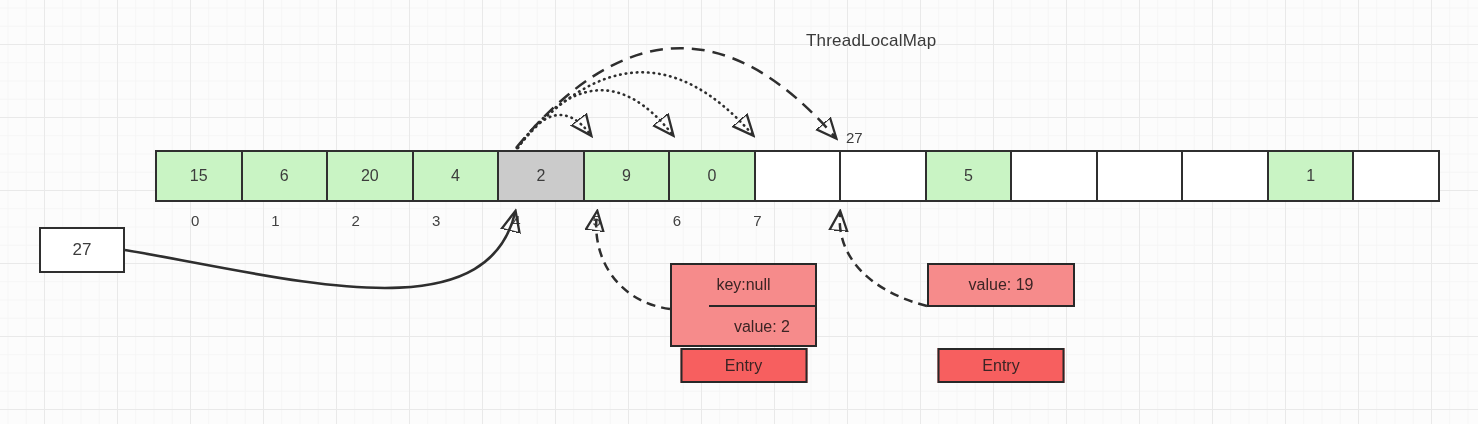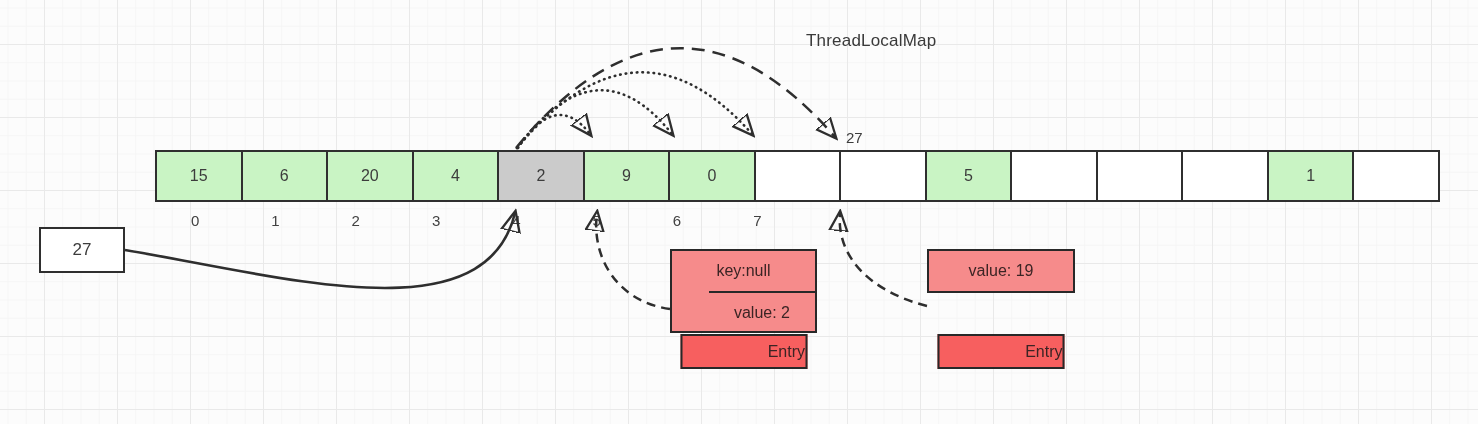--- a/index.html
+++ b/index.html
@@ -50,32 +50,32 @@
     font-size: 17px; color: #3c3c3c;
   }
 
   
   .hash-label {
     position: absolute; left: 846px; top: 129px;
     font-size: 15px; color: #3c3c3c;
   }
 
   
-  .entry { position: absolute; top: 249px; width: 147px; height: 120px; }
+  .entry { position: absolute; top: 263px; width: 147px; height: 120px; }
   .entry .rows {
     border: 2.5px solid #282828; background: var(--entry-row, #f68b8b);
   }
   .entry .row {
     height: 40px; line-height: 40px; text-align: center;
     font-size: 16px; color: #3b2424;
   }
   .entry .row + .row { border-top: 2.5px solid #282828; margin-left: 37px; }
   .entry .tag {
     position: absolute; left: 50%; transform: translateX(-50%); top: 85px;
-    width: 127px; height: 35px; line-height: 31px; text-align: right;
+    width: 127px; height: 35px; line-height: 31px; text-align: center;
     background: var(--entry-tag, #f75f5f); border: 2.5px solid #282828;
     font-size: 16px; color: #3b2424;
   }
 
   
   svg.overlay { position: absolute; left: 0; top: 0; pointer-events: none; }
   svg.overlay path { fill: none; stroke: #2e2e2e; }
 </style>
 </head>
 <body>

